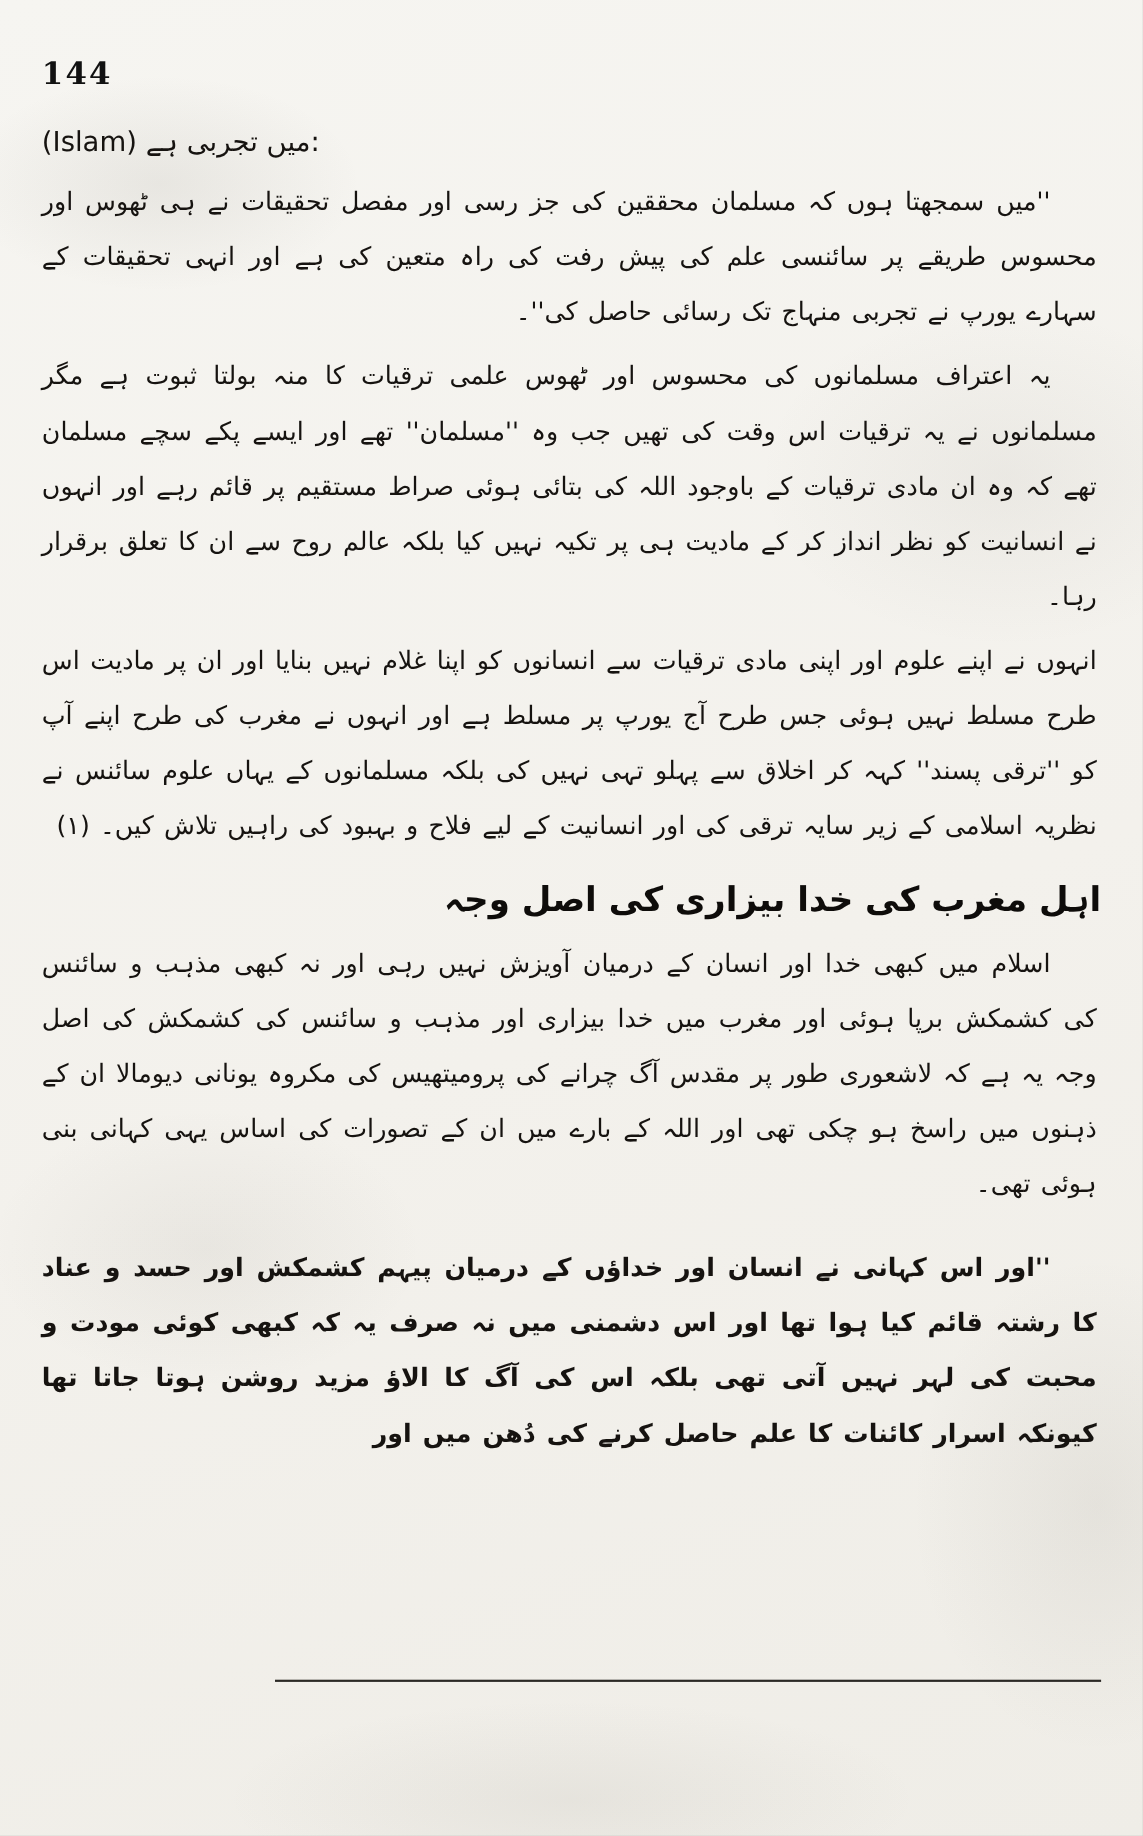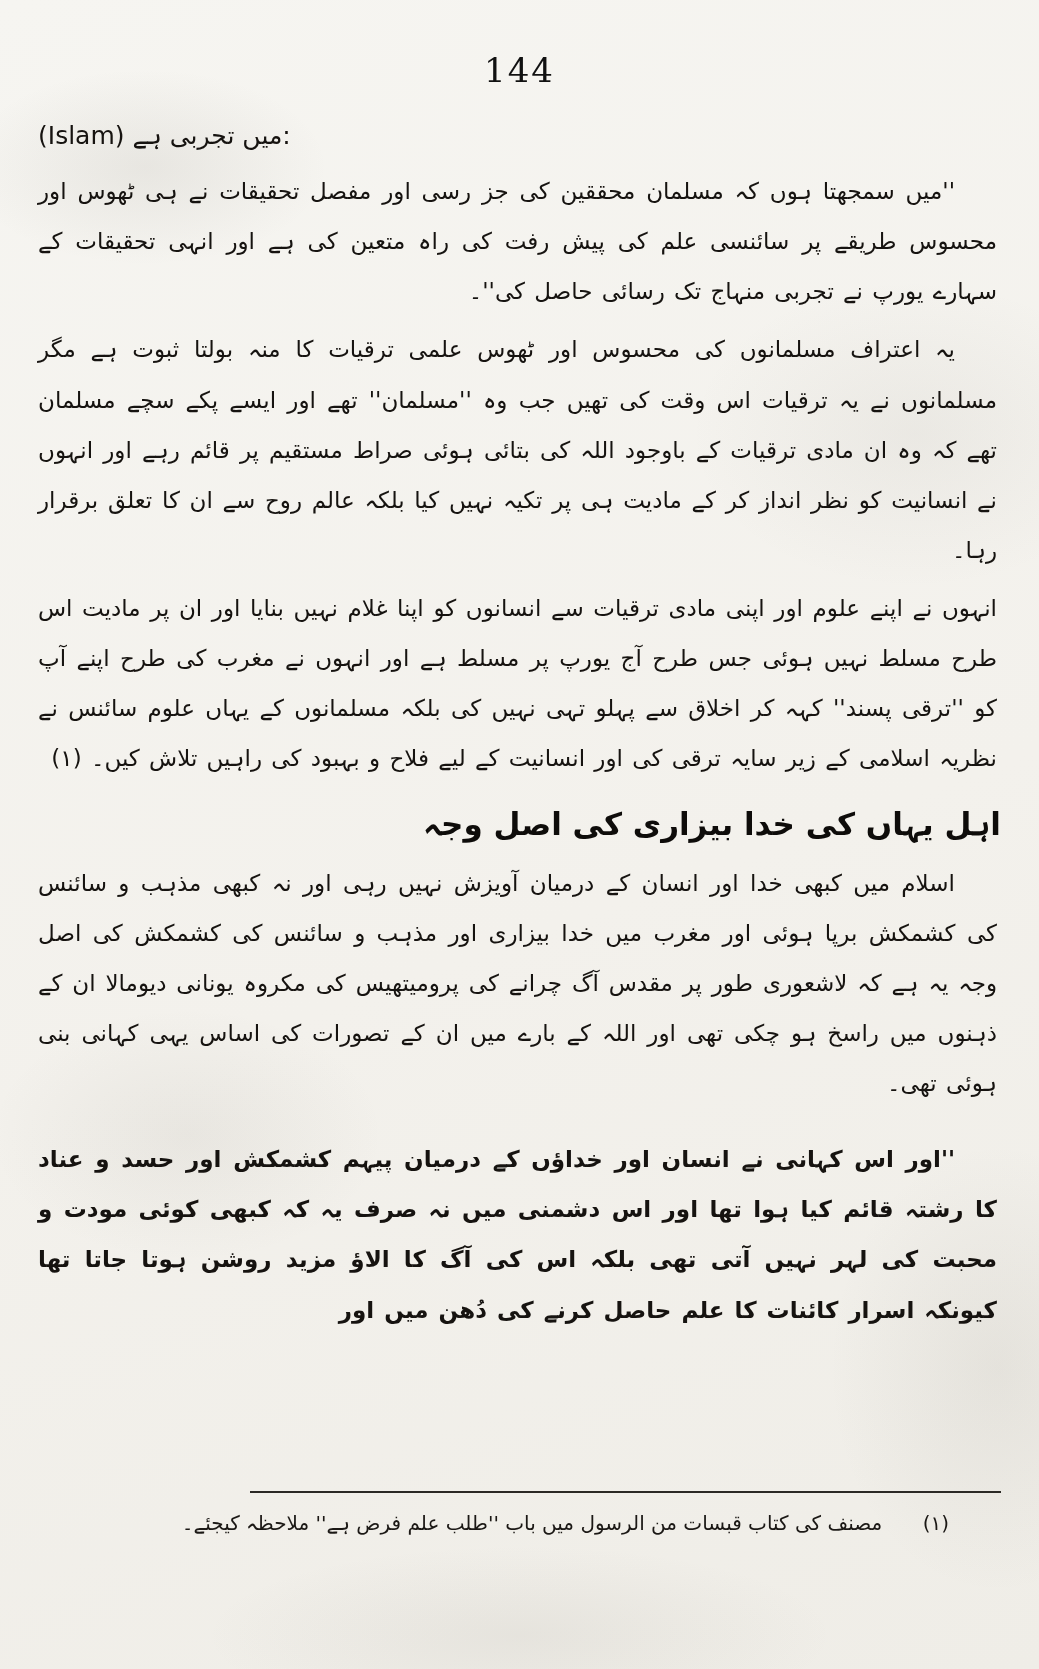--- a/index.html
+++ b/index.html
@@ -31,24 +31,23 @@
       radial-gradient(240px 320px at 96% 82%, rgba(110,104,92,0.09), transparent 70%),
       radial-gradient(420px 120px at 50% 98%, rgba(110,104,92,0.08), transparent 75%);
   }
   .inner {
     position: relative;
     padding: 50px 38px 0 38px;
     max-height: 1390px;
     overflow: hidden;
   }
   .page-number {
-    text-align: center;
     font-family: "DejaVu Serif", "Liberation Serif", serif;
-    font-weight: normal;
-    font-size: 34px;
+    font-weight: bold;
+    font-size: 28px;
     letter-spacing: 2px;
     color: #111;
   }
   .intro-line {
     direction: rtl;
     unicode-bidi: plaintext;
     text-align: left;
     font-size: 25px;
     margin: 26px 0 10px 0;
     line-height: 1.6;
@@ -102,28 +101,24 @@
     <div class="page-number">144</div>
 
     <div class="intro-line">(Islam) میں تجربی ہے:</div>
 
     <p class="para indent">''میں سمجھتا ہوں کہ مسلمان محققین کی جز رسی اور مفصل تحقیقات نے ہی ٹھوس اور محسوس طریقے پر سائنسی علم کی پیش رفت کی راہ متعین کی ہے اور انہی تحقیقات کے سہارے یورپ نے تجربی منہاج تک رسائی حاصل کی''۔</p>
 
     <p class="para indent">یہ اعتراف مسلمانوں کی محسوس اور ٹھوس علمی ترقیات کا منہ بولتا ثبوت ہے مگر مسلمانوں نے یہ ترقیات اس وقت کی تھیں جب وہ ''مسلمان'' تھے اور ایسے پکے سچے مسلمان تھے کہ وہ ان مادی ترقیات کے باوجود اللہ کی بتائی ہوئی صراط مستقیم پر قائم رہے اور انہوں نے انسانیت کو نظر انداز کر کے مادیت ہی پر تکیہ نہیں کیا بلکہ عالم روح سے ان کا تعلق برقرار رہا۔</p>
 
     <p class="para">انہوں نے اپنے علوم اور اپنی مادی ترقیات سے انسانوں کو اپنا غلام نہیں بنایا اور ان پر مادیت اس طرح مسلط نہیں ہوئی جس طرح آج یورپ پر مسلط ہے اور انہوں نے مغرب کی طرح اپنے آپ کو ''ترقی پسند'' کہہ کر اخلاق سے پہلو تہی نہیں کی بلکہ مسلمانوں کے یہاں علوم سائنس نے نظریہ اسلامی کے زیر سایہ ترقی کی اور انسانیت کے لیے فلاح و بہبود کی راہیں تلاش کیں۔ (۱)</p>
 
-    <h2 class="heading">اہل یہاں کی خدا بیزاری کی اصل وجہ</h2>
+    <h2 class="heading">اہل مغرب کی خدا بیزاری کی اصل وجہ</h2>
 
     <p class="para indent">اسلام میں کبھی خدا اور انسان کے درمیان آویزش نہیں رہی اور نہ کبھی مذہب و سائنس کی کشمکش برپا ہوئی اور مغرب میں خدا بیزاری اور مذہب و سائنس کی کشمکش کی اصل وجہ یہ ہے کہ لاشعوری طور پر مقدس آگ چرانے کی پرومیتھیس کی مکروہ یونانی دیومالا ان کے ذہنوں میں راسخ ہو چکی تھی اور اللہ کے بارے میں ان کے تصورات کی اساس یہی کہانی بنی ہوئی تھی۔</p>
 
     <p class="para indent gap-top">''اور اس کہانی نے انسان اور خداؤں کے درمیان پیہم کشمکش اور حسد و عناد کا رشتہ قائم کیا ہوا تھا اور اس دشمنی میں نہ صرف یہ کہ کبھی کوئی مودت و محبت کی لہر نہیں آتی تھی بلکہ اس کی آگ کا الاؤ مزید روشن ہوتا جاتا تھا کیونکہ اسرار کائنات کا علم حاصل کرنے کی دُھن میں اور</p>
 
   </div>
 
   <div class="footnote-area">
     <div class="footnote-rule"></div>
-    <div class="footnote">
-      <span class="footnote-marker">(۱)</span>
-      <span class="footnote-text">مصنف کی کتاب قبسات من الرسول میں باب ''طلب علم فرض ہے'' ملاحظہ کیجئے۔</span>
-    </div>
   </div>
 </div>
 
 </body></html>

